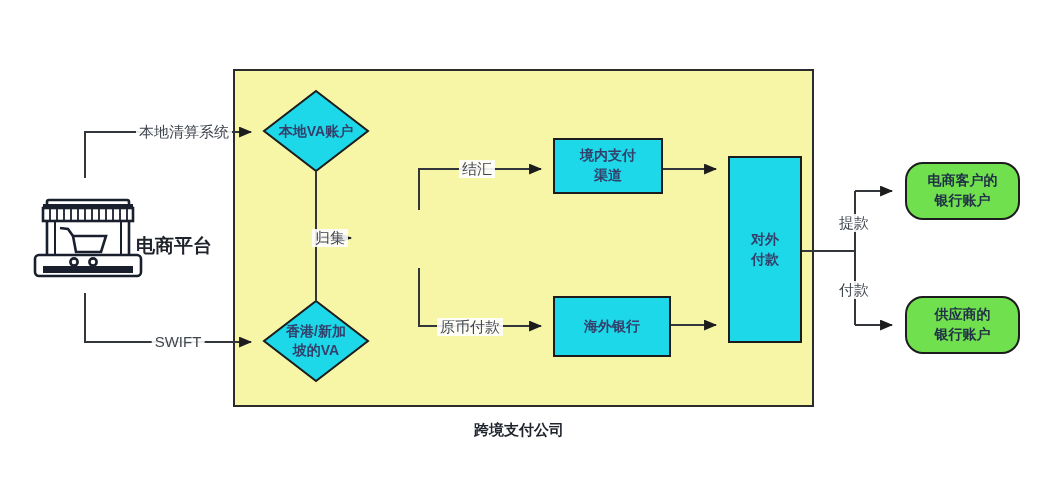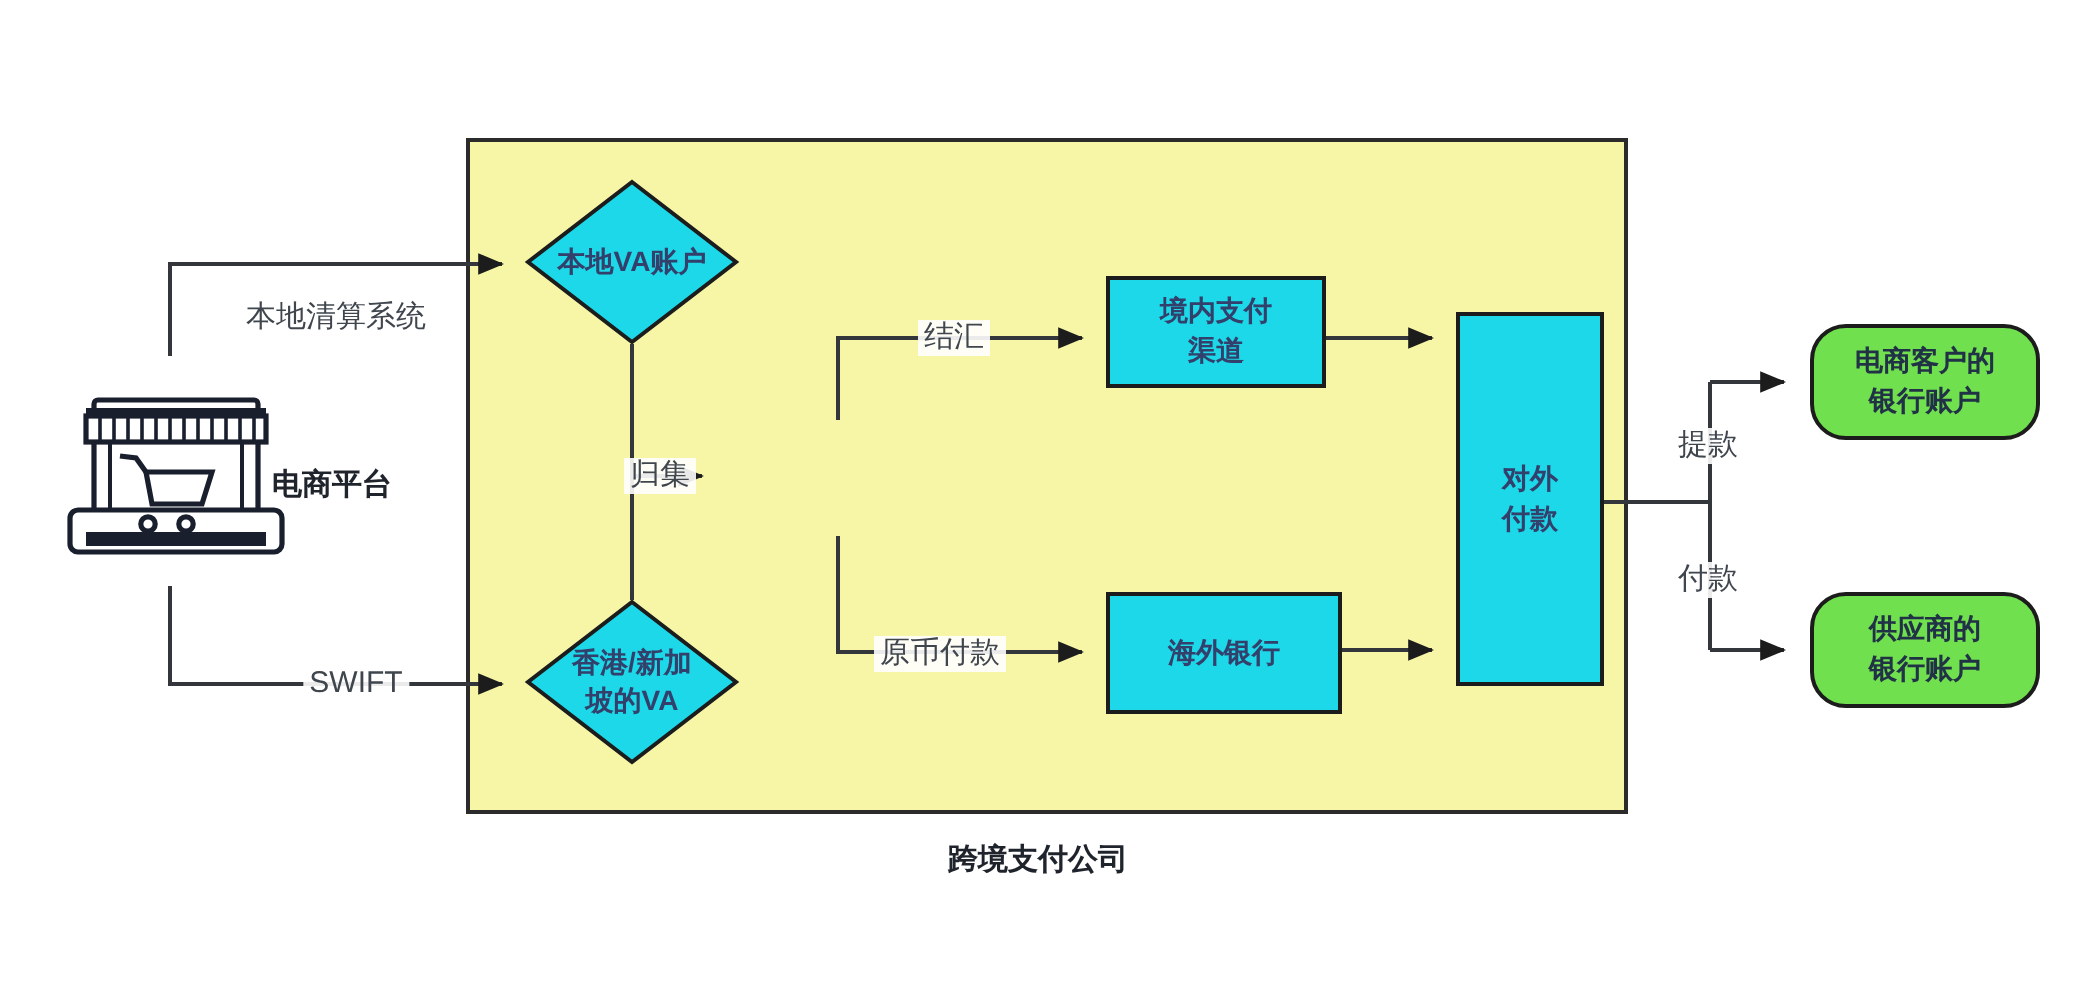--- a/index.html
+++ b/index.html
@@ -76,21 +76,21 @@
     position:absolute;
     transform:translate(-50%,-50%);
     color:var(--title-text);
     font-size:15px;font-weight:bold;
     white-space:nowrap;
     z-index:2;
   }
   .platform-label{
     position:absolute;
     color:var(--title-text);
-    font-size:15px;font-weight:bold;
+    font-size:19px;font-weight:bold;
     white-space:nowrap;
     z-index:2;
   }
   .platform-icon{
     position:absolute;left:33px;top:192px;width:110px;height:92px;
     z-index:2;
   }
 </style>
 </head>
 <body>
@@ -184,21 +184,21 @@
   <div class="node green" style="left:905px;top:162px;width:115px;height:58px;">
     <div>电商客户的</div>
     <div>银行账户</div>
   </div>
 
   <div class="node green" style="left:905px;top:296px;width:115px;height:58px;">
     <div>供应商的</div>
     <div>银行账户</div>
   </div>
 
-  <div class="edge-label" style="left:168px;top:132px;margin-top:27px;">本地清算系统</div>
+  <div class="edge-label" style="left:184px;top:132px;">本地清算系统</div>
   <div class="edge-label" style="left:178px;top:342px;">SWIFT</div>
   <div class="edge-label" style="left:330px;top:238px;">归集</div>
   <div class="edge-label" style="left:477px;top:169px;">结汇</div>
   <div class="edge-label" style="left:470px;top:327px;">原币付款</div>
   <div class="edge-label" style="left:854px;top:223px;">提款</div>
   <div class="edge-label" style="left:854px;top:290px;">付款</div>
 
   <div class="caption" style="left:519px;top:430px;">跨境支付公司</div>
 
 </div>

